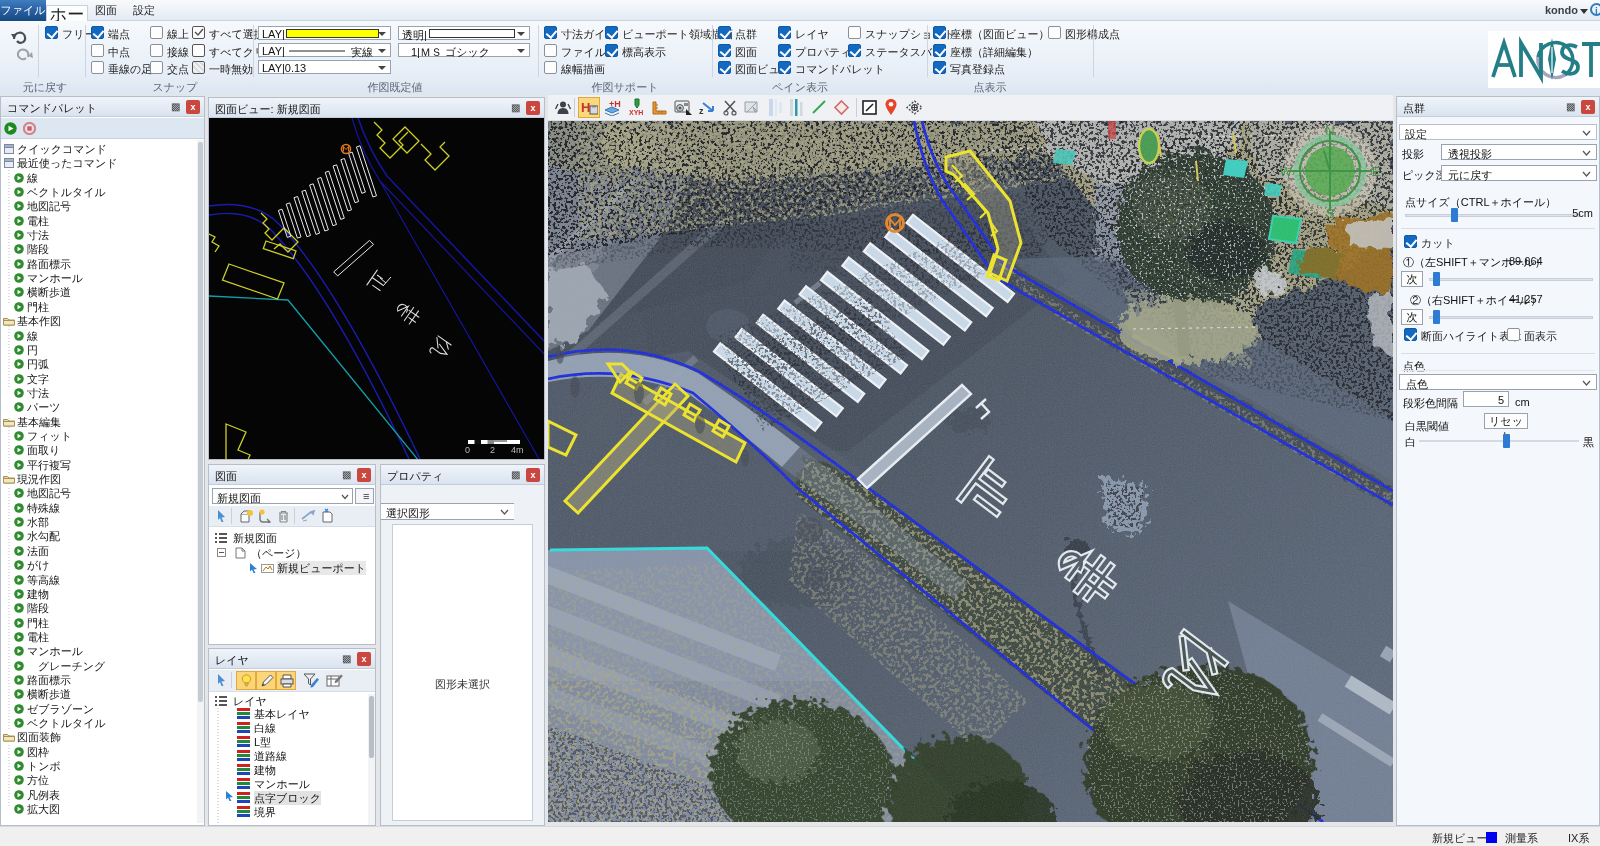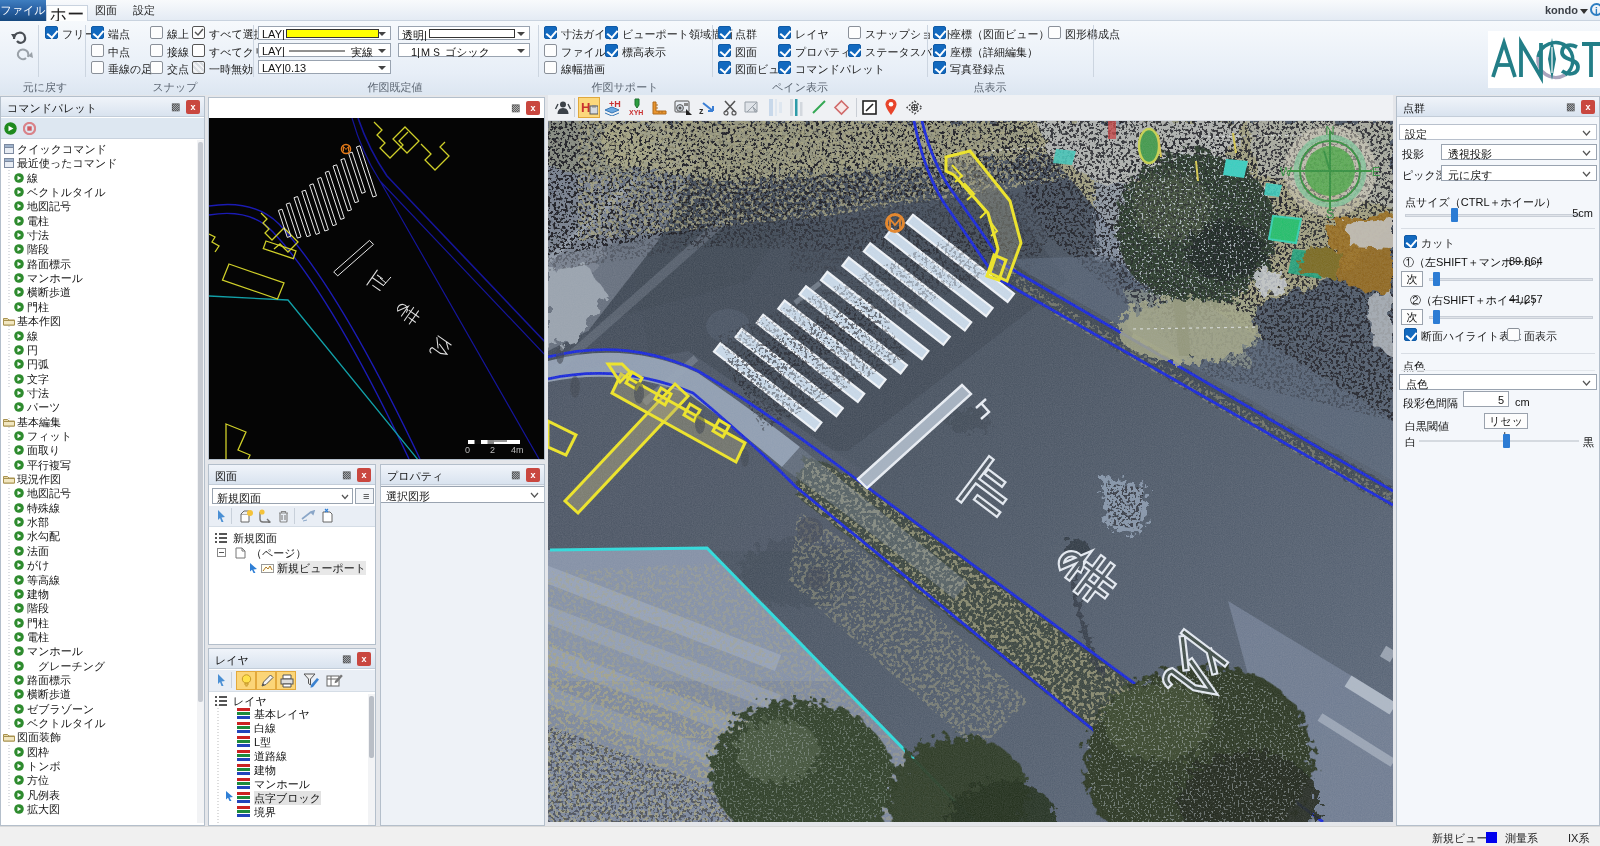--- a/index.html
+++ b/index.html
@@ -414,20 +414,21 @@
         <path d="M3.5 2.8 L7.2 5 L3.5 7.2 Z" fill="#fff"></path>
       </svg>
       <div class="row" style="left:26px;top:662px">拡大図</div>
   </div>
   <div class="abs" style="left:196px;top:43px;width:7px;height:683px;background:#f2f3f5">
       <div class="abs" style="left:1px;top:2px;width:5px;height:560px;background:#c6cad1;border-radius:2px"></div>
     </div>
 </div>
 
 <div class="abs" style="left:208px;top:97px;width:337px;height:363px;background:#fff;border:1px solid #b4bfcb">
+  <div class="ptitle">図面ビュー: 新規図面</div>
   <div class="pin" style="right:22px">▩</div>
     <div class="xbtn" style="right:4px">x</div>
   <svg class="abs" style="left:0;top:20px" width="335" height="341" viewBox="0 0 335 341">
     <rect width="335" height="341" fill="#050505"></rect>
     <g stroke="#15159a" stroke-width="1.6" fill="none">
       <path d="M149 0 Q160 32 178 58 L337 225"></path>
       <path d="M143 0 Q153 35 171 63 L330 341 M171 63 L337 238" stroke-width="1.2"></path>
     </g>
     <g stroke="#1b1bb4" stroke-width="1.4" fill="none">
       <path d="M0 88 Q45 81 70 106 Q130 170 211 341"></path>
@@ -661,26 +662,29 @@
     <div class="row tree" style="left:45px;top:156px;">境界</div>
   <div class="abs" style="left:159px;top:45px;width:7px;height:131px;background:#f2f3f5">
       <div class="abs" style="left:1px;top:2px;width:5px;height:62px;background:#b9bec6;border-radius:2px"></div>
     </div>
 </div>
 
 <div class="abs" style="left:380px;top:464px;width:165px;height:362px;background:#eef2f7;border:1px solid #b4bfcb">
   <div class="ptitle">プロパティ</div>
   <div class="pin" style="right:22px">▩</div>
     <div class="xbtn" style="right:4px">x</div>
-  <div class="combo" style="left:0px;top:21px;width:163px;height:17px;border-left:none;border-right:none">
+  <div class="combo" style="left:0px;top:38px;width:133px;height:17px;border-left:none;border-right:none">
       <span style="position:absolute;left:5px;top:2px">選択図形</span>
       <svg style="position:absolute;right:5px;top:5px" width="9" height="7">
         <path d="M1 1 L4.5 5 L8 1" stroke="#555" fill="none" stroke-width="1.2"></path>
       </svg>
     </div>
+  <div class="abs" style="left:11px;top:59px;width:141px;height:297px;background:#fff;border:1px solid #c5cdd6">
+    <div class="abs" style="left:0;right:0;top:152px;text-align:center;font-size:11px;color:#333">図形未選択</div>
+  </div>
 </div>
 
 <div class="abs" style="left:1396px;top:96px;width:204px;height:730px;background:#f4f7fb;border:1px solid #b4bfcb;font-size:11px;color:#111">
   <div class="ptitle">点群</div>
   <div class="pin" style="right:22px">▩</div>
     <div class="xbtn" style="right:4px">x</div>
   <div class="combo" style="left:2px;top:27px;width:198px;height:16px;border-color:#b8c0cc">
       <span style="position:absolute;left:5px;top:2px">設定</span>
       <svg style="position:absolute;right:5px;top:5px" width="9" height="7">
         <path d="M1 1 L4.5 5 L8 1" stroke="#555" fill="none" stroke-width="1.2"></path>

